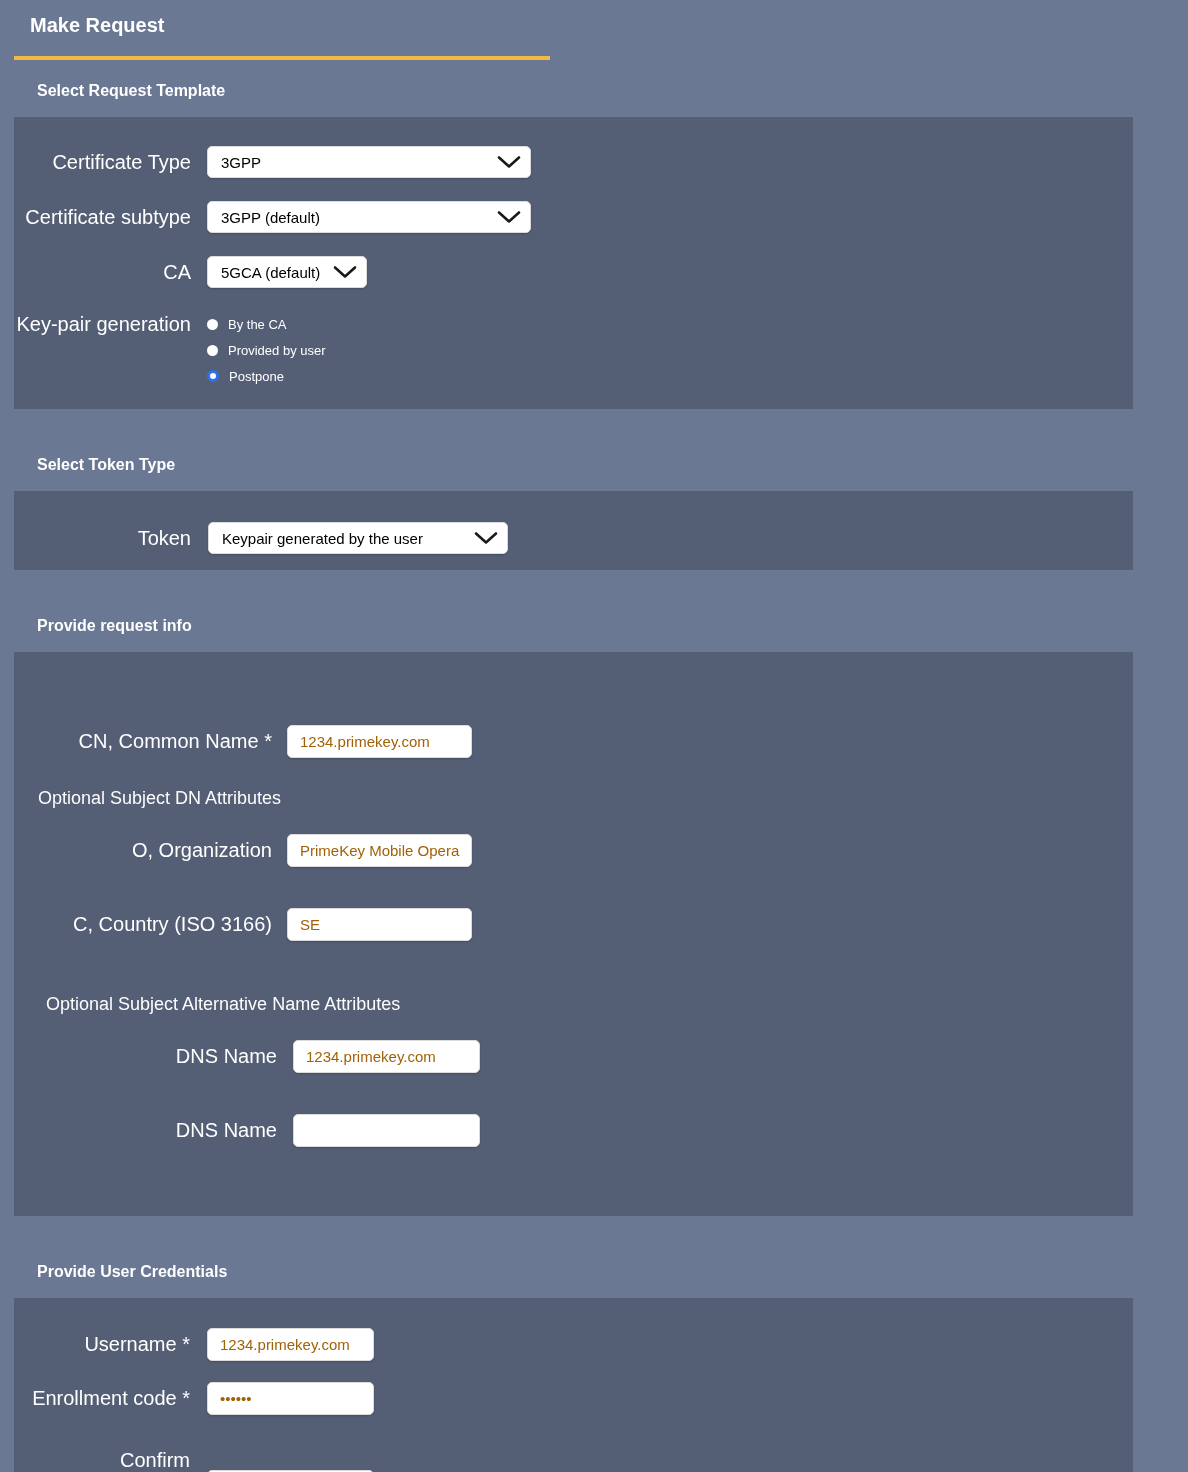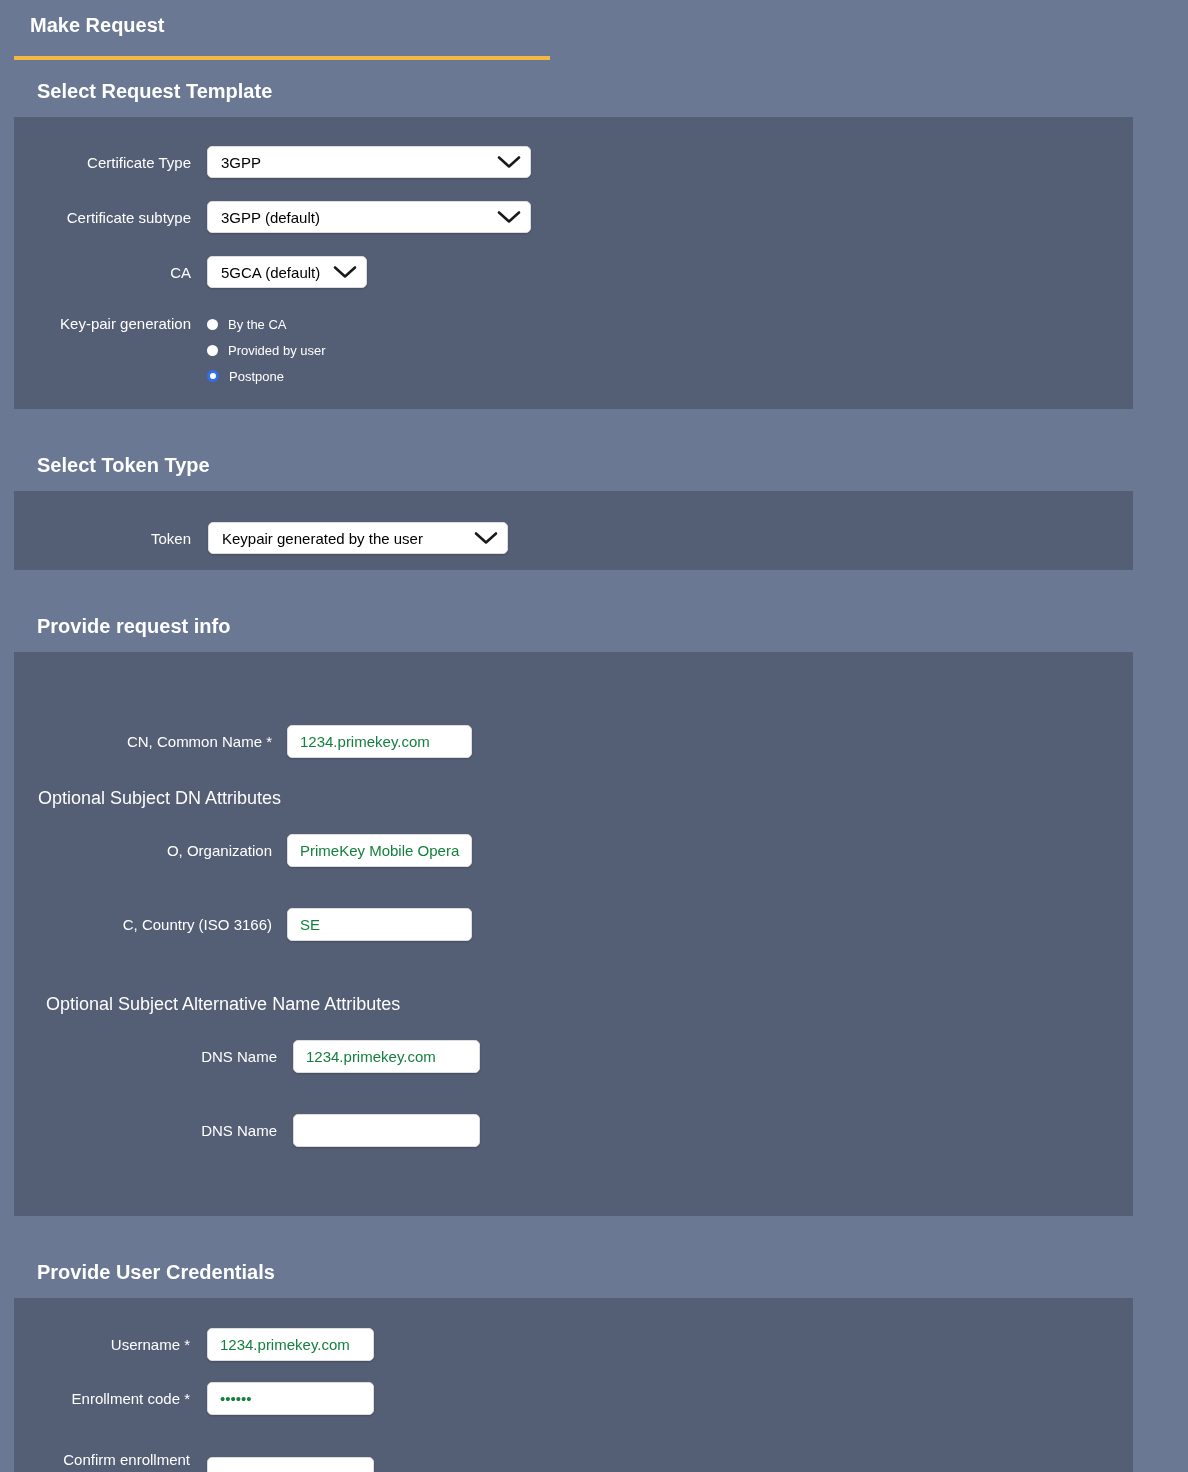--- a/index.html
+++ b/index.html
@@ -19,35 +19,35 @@
     line-height: 34px;
   }
   .title-underline {
     margin: 14px 0 0 14px;
     width: 536px;
     height: 4px;
     background: #F2B844;
   }
   .section-heading {
     margin: 45px 12px 15px 37px;
-    font-size: 20px;
+    font-size: 16px;
     font-weight: bold;
     color: #ffffff;
     line-height: 22px;
   }
   .section-heading.first { margin-top: 20px; }
   .panel {
     margin-left: 14px;
     width: 1119px;
     background: #545E75;
   }
   .row { display: flex; align-items: center; }
   .row .label {
     color: #ffffff;
-    font-size: 15px;
+    font-size: 20px;
     text-align: right;
     line-height: 19px;
   }
   .row .label > span { display: inline-block; }
 
   
   .select {
     position: relative;
     height: 32px;
     background: #ffffff;
@@ -76,21 +76,21 @@
 
   
   .text-input {
     height: 33px;
     background: #ffffff;
     border: 1px solid #dcdcdc;
     border-radius: 5px;
     box-shadow: 0 1px 2px rgba(0,0,0,0.18);
     font-family: "Liberation Sans", sans-serif;
     font-size: 15px;
-    color: #15803d;
+    color: #a16207;
     padding: 0 10px 0 12px;
     outline: none;
   }
 
   
   .radio-group { display: flex; flex-direction: column; }
   .radio-option { display: flex; align-items: center; height: 26px; cursor: default; }
   .radio-dot {
     width: 11px; height: 11px;
     border-radius: 50%;

